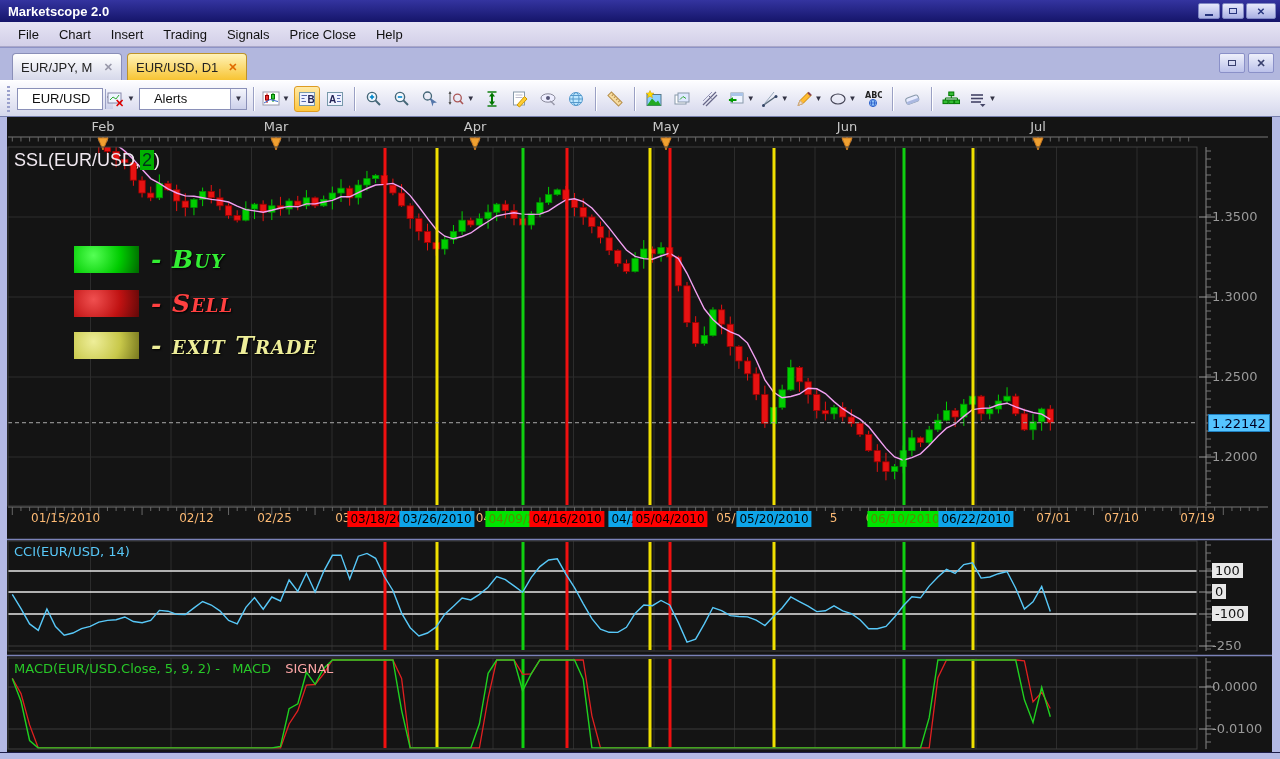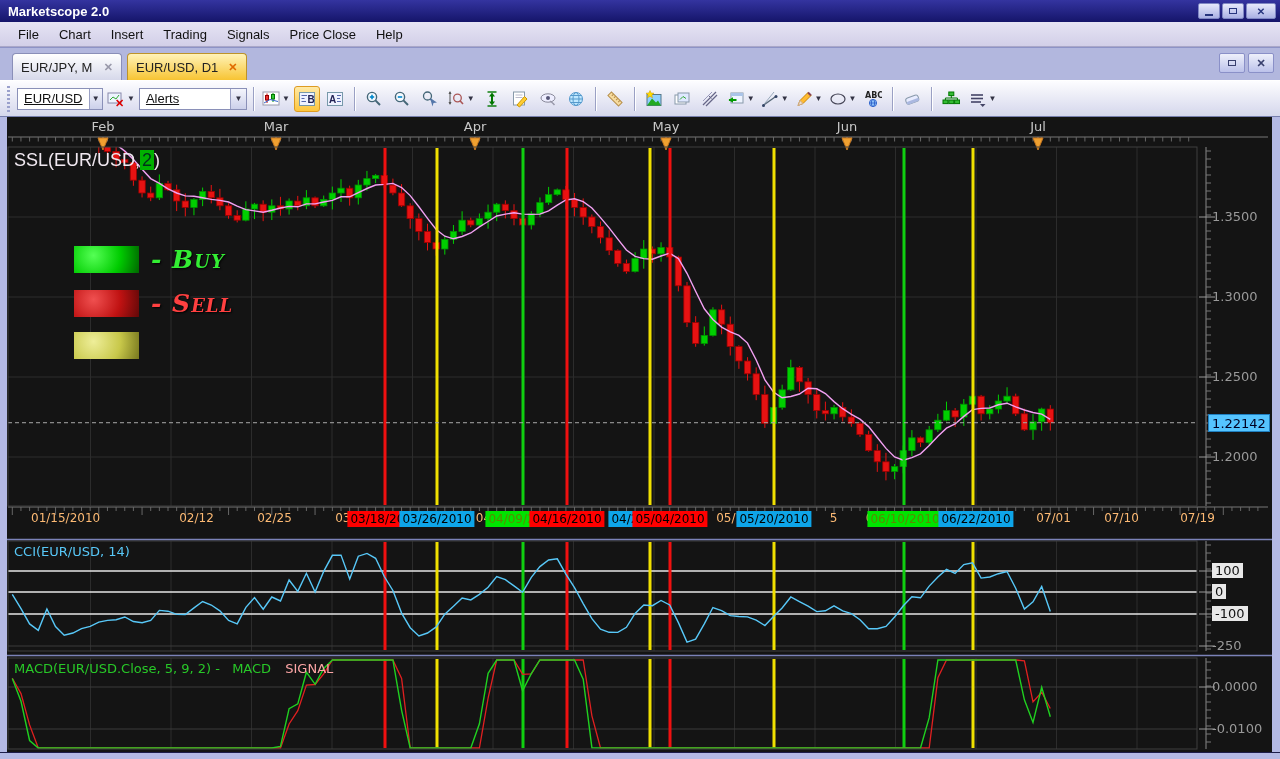--- a/index.html
+++ b/index.html
@@ -43,21 +43,21 @@
   
   #toolbar{position:absolute;left:0;top:80px;width:1280px;height:37px;
     background:linear-gradient(#fdfdff,#d5d7ec);border-top:1px solid #fff;
     border-bottom:1px solid #767ead;display:flex;align-items:center;padding-left:2px;
     box-sizing:border-box;gap:2px;}
   .tgrip{width:7px;height:26px;margin:0 3px;
     background:repeating-linear-gradient(#9aa0cc 0 2px,transparent 2px 4px);
     background-size:3px 100%;background-repeat:no-repeat;background-position:2px 0;}
   .combo{height:22px;background:#fff;border:1px solid #8a90b8;display:flex;
     align-items:center;font-size:13px;color:#111;box-sizing:border-box;}
-  .combo .val{padding:0 6px;flex:1;white-space:nowrap;text-decoration:underline;}
+  .combo .val{padding:0 14px;flex:1;white-space:nowrap;}
   .combo .arr{width:15px;height:100%;background:linear-gradient(#f4f5fc,#ccd0ea);
     border-left:1px solid #9aa0c4;display:flex;align-items:center;justify-content:center;
     font-size:8px;color:#334;}
   .tbtn{min-width:26px;height:26px;display:flex;align-items:center;justify-content:center;
     border:1px solid transparent;border-radius:3px;box-sizing:border-box;padding:0 1px;}
   .tbtn.active{background:linear-gradient(#ffeaa6,#fdc63e);border:1px solid #dd9b22;}
   .tbtn svg{display:block;}
   .tbtn .drop{font-size:8px;color:#334;margin-left:2px;}
   .tsep{width:1px;height:24px;background:#9aa0c4;margin:0 4px;box-shadow:1px 0 0 #fff;}
 
@@ -1165,20 +1165,21 @@
     <div class="legend-row" style="left:74px;top:129px;">
       <div class="legend-swatch" id="sw0" style="background: radial-gradient(circle at 30% 35%, rgb(85, 255, 85), rgb(0, 204, 0) 55%, rgb(0, 102, 0));"></div>
       <span class="legend-label" id="lg0" style="color: rgb(51, 238, 51);">- Buy</span>
     </div>
     <div class="legend-row" style="left:74px;top:173px;">
       <div class="legend-swatch" id="sw1" style="background: radial-gradient(circle at 30% 35%, rgb(240, 80, 80), rgb(192, 18, 18) 55%, rgb(96, 8, 8));"></div>
       <span class="legend-label" id="lg1" style="color: rgb(255, 64, 64);">- Sell</span>
     </div>
     <div class="legend-row" style="left:74px;top:215px;">
       <div class="legend-swatch" id="sw2" style="background: radial-gradient(circle at 30% 35%, rgb(238, 238, 153), rgb(200, 200, 74) 55%, rgb(119, 119, 30));"></div>
+      <span class="legend-label" id="lg2" style="color: rgb(238, 238, 153);">- exit Trade</span>
     </div>
 
     <div id="date-labels">
         <div class="date-label" style="left: 8px; transform: none;">01/15/2010</div>
         <div class="date-label" style="left: 185px;">02/12</div>
         <div class="date-label" style="left: 263px;">02/25</div>
         <div class="date-label" style="left: 341px;">03/10</div>
         <div class="date-label" style="left: 474px;">04/</div>
         <div class="date-label" style="left: 722px;">05/12</div>
         <div class="date-label" style="left: 822px;">5</div>

